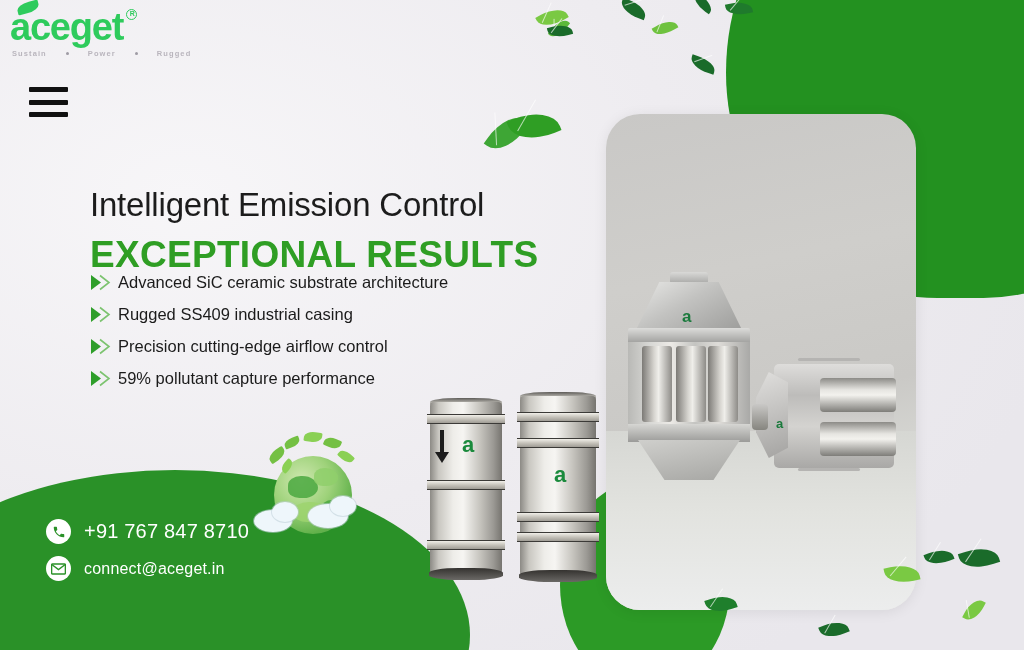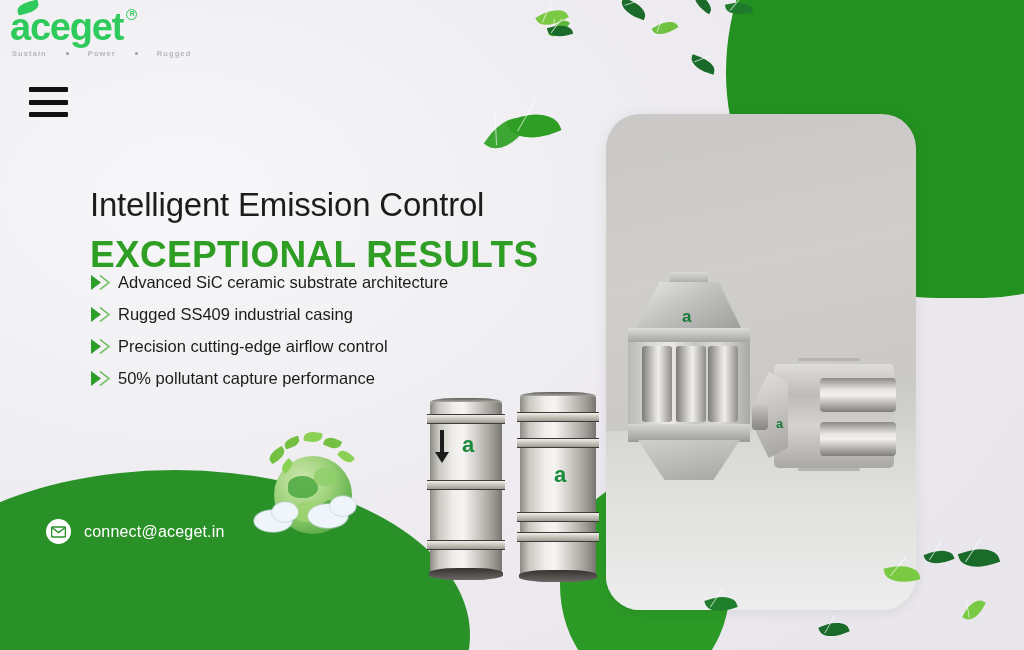--- a/index.html
+++ b/index.html
@@ -327,21 +327,21 @@
       <span class="bullet-text">Precision cutting-edge airflow control</span>
     </div>
 
     <div class="bullet">
       <span class="bullet-icon">
         <svg viewBox="0 0 24 17" width="24" height="17">
           <path d="M1,1 L11,8.5 L1,16 Z" fill="#2e9e2a"></path>
           <path d="M10,1.5 L19,8.5 L10,15.5" fill="none" stroke="#7cc36f" stroke-width="1.6"></path>
         </svg>
       </span>
-      <span class="bullet-text">50% pollutant capture performance</span>
+      <span class="bullet-text">59% pollutant capture performance</span>
     </div>
   </div>
 
   <div class="product-card">
     <div class="card-floor"></div>
 
     <div class="unitA">
       <div class="uA-neck"></div>
       <div class="uA-top">
         <span class="uA-logo">a</span>
@@ -409,20 +409,28 @@
     <span class="sprout" style="left:88px;top:20px;width:16px;height:9px;transform:rotate(40deg);background:#8ad054;"></span>
     <span class="sprout" style="left:30px;top:30px;width:14px;height:8px;transform:rotate(-50deg);background:#8ad054;"></span>
     <span class="cloud" style="left:4px;top:78px;width:38px;height:22px;"></span>
     <span class="cloud" style="left:22px;top:70px;width:26px;height:20px;"></span>
     <span class="cloud" style="left:58px;top:72px;width:40px;height:24px;"></span>
     <span class="cloud" style="left:80px;top:64px;width:26px;height:20px;"></span>
   </div>
 
   <div class="contact">
 
+    <div class="c-row">
+      <span class="c-ico">
+        <svg viewBox="0 0 24 24" width="14" height="14">
+          <path d="M6.6 10.8c1.4 2.8 3.8 5.2 6.6 6.6l2.2-2.2c.3-.3.7-.4 1-.2 1.2.4 2.4.6 3.6.6.6 0 1 .4 1 1V20c0 .6-.4 1-1 1C10.6 21 3 13.4 3 4c0-.6.4-1 1-1h3.5c.6 0 1 .4 1 1 0 1.3.2 2.5.6 3.6.1.3 0 .7-.2 1l-2.3 2.2z" fill="#2a9128"></path>
+        </svg>
+      </span>
+      <span class="c-text phone">+91 767 847 8710</span>
+    </div>
 
     <div class="c-row">
       <span class="c-ico">
         <svg viewBox="0 0 24 18" width="15" height="12">
           <rect x="1" y="1" width="22" height="16" rx="1.5" fill="none" stroke="#2a9128" stroke-width="2.2"></rect>
           <path d="M1.8 2.2 L12 10 L22.2 2.2" fill="none" stroke="#2a9128" stroke-width="2.2"></path>
         </svg>
       </span>
       <span class="c-text">connect@aceget.in</span>
     </div>

